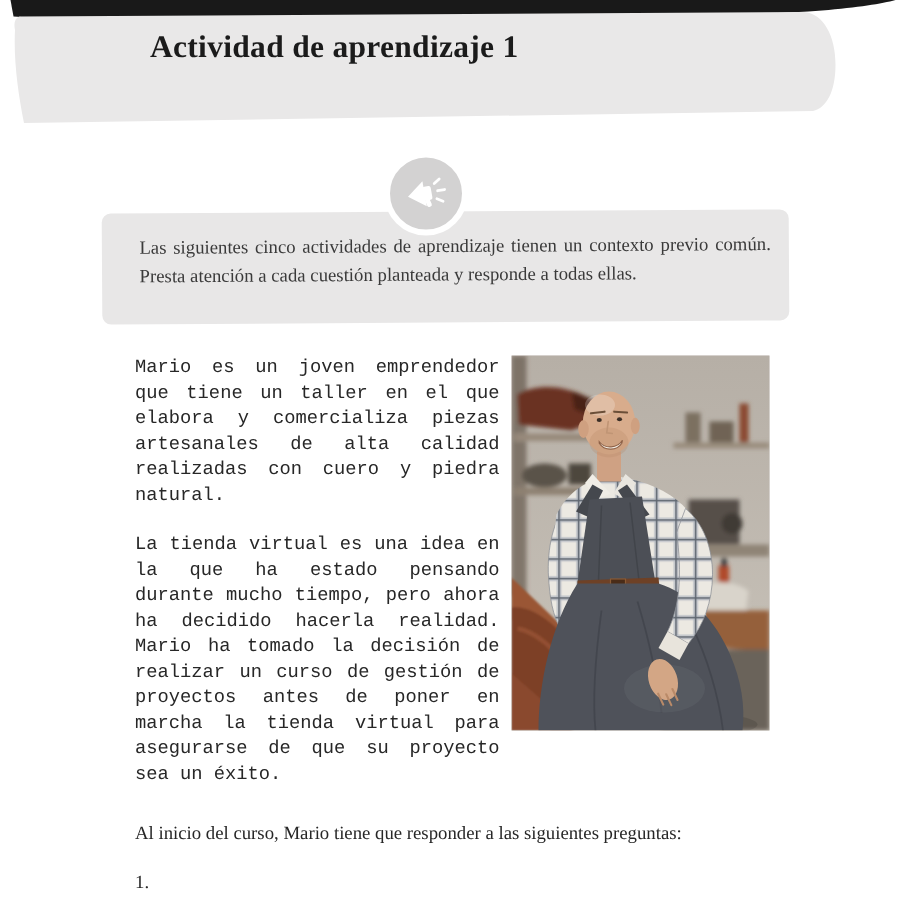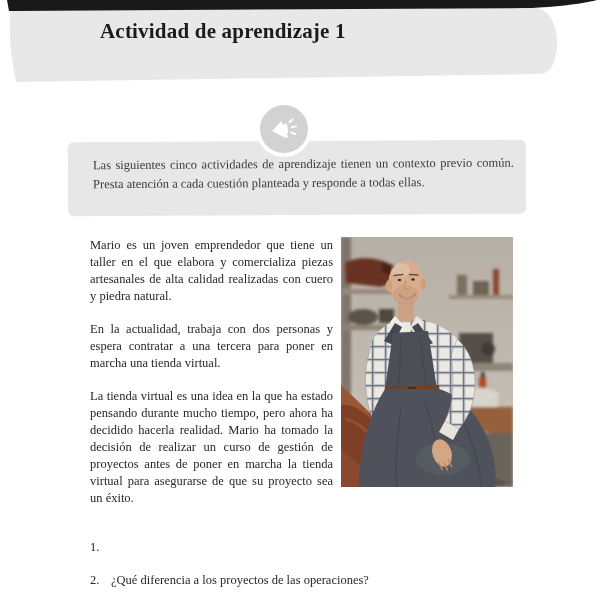--- a/index.html
+++ b/index.html
@@ -26,21 +26,21 @@
   .notice-box{
     position:absolute;left:68px;top:141px;width:458px;height:74px;
     background:#e8e7e7;border-radius:6px;transform:rotate(-.35deg);z-index:2;
   }
   .notice-text{
     padding:14px 12px 0 25px;font-size:12.5px;line-height:1.52;text-align:justify;
     color:#3a3a3a;
   }
   
   .content{position:absolute;left:90px;top:237px;width:456px;}
-  .columns{display:flex;}
+  .columns{display:flex;font-family:Liberation Mono, monospace;}
   .text-col{width:243px;margin-right:8px;}
   .text-col p{
     margin:0 0 16px 0;font-size:12.5px;line-height:17px;text-align:justify;
     color:#272727;hyphens:auto;-webkit-hyphens:auto;
   }
   .photo-frame{width:172px;height:250px;overflow:hidden;background:#b3aca3;flex:none;}
   .intro-line{margin:6px 0 0 0;font-size:12.5px;line-height:17px;color:#272727;}
   .question-list{margin-top:16px;}
   .question-item{display:flex;margin-bottom:16px;font-size:12.5px;line-height:17px;color:#272727;}
   .q-num{width:21px;flex:none;}
@@ -77,21 +77,20 @@
   </div>
 
   <div class="notice-box">
     <div class="notice-text">Las siguientes cinco actividades de aprendizaje tienen un contexto previo común. Presta atención a cada cuestión planteada y responde a todas ellas.</div>
   </div>
 
   <div class="content">
     <div class="columns">
       <div class="text-col">
         <p>Mario es un joven emprendedor que tiene un taller en el que elabora y comercializa piezas artesanales de alta calidad realizadas con cuero y piedra natural.</p>
-        <p>En la actualidad, trabaja con dos personas y espera contratar a una tercera para poner en marcha una tienda virtual.</p>
         <p>La tienda virtual es una idea en la que ha estado pensando durante mucho tiempo, pero ahora ha decidido hacerla realidad. Mario ha tomado la decisión de realizar un curso de gestión de proyectos antes de poner en marcha la tienda virtual para asegurarse de que su proyecto sea un éxito.</p>
       </div>
 
       <div class="photo-frame" title="Mario, artesano con camisa de cuadros y delantal gris, sentado en su taller de cuero">
         <svg width="172" height="250" viewBox="0 0 172 250">
           <defs>
             <linearGradient id="wall" x1="0" y1="0" x2="0" y2="1">
               <stop offset="0" stop-color="#b6afa6"></stop>
               <stop offset="1" stop-color="#c9c3ba"></stop>
             </linearGradient>
@@ -182,20 +181,21 @@
 
             <g transform="rotate(-18 101 216)">
               <ellipse cx="101" cy="216" rx="9.5" ry="14" fill="#d3a685"></ellipse>
               <path d="M95 224 L96 232 M100 226 L101 234 M105 224 L106 232" stroke="#b98a68" stroke-width="1.4" stroke-linecap="round" fill="none"></path>
             </g>
           </g>
         </svg>
       </div>
     </div>
 
+    <p class="intro-line">Al inicio del curso, Mario tiene que responder a las siguientes preguntas:</p>
 
     <div class="question-list">
       <div class="question-item">
         <span class="q-num">1.</span>
       </div>
       <div class="question-item">
         <span class="q-num">2.</span>
         <span>¿Qué diferencia a los proyectos de las operaciones?</span>
       </div>
     </div>

